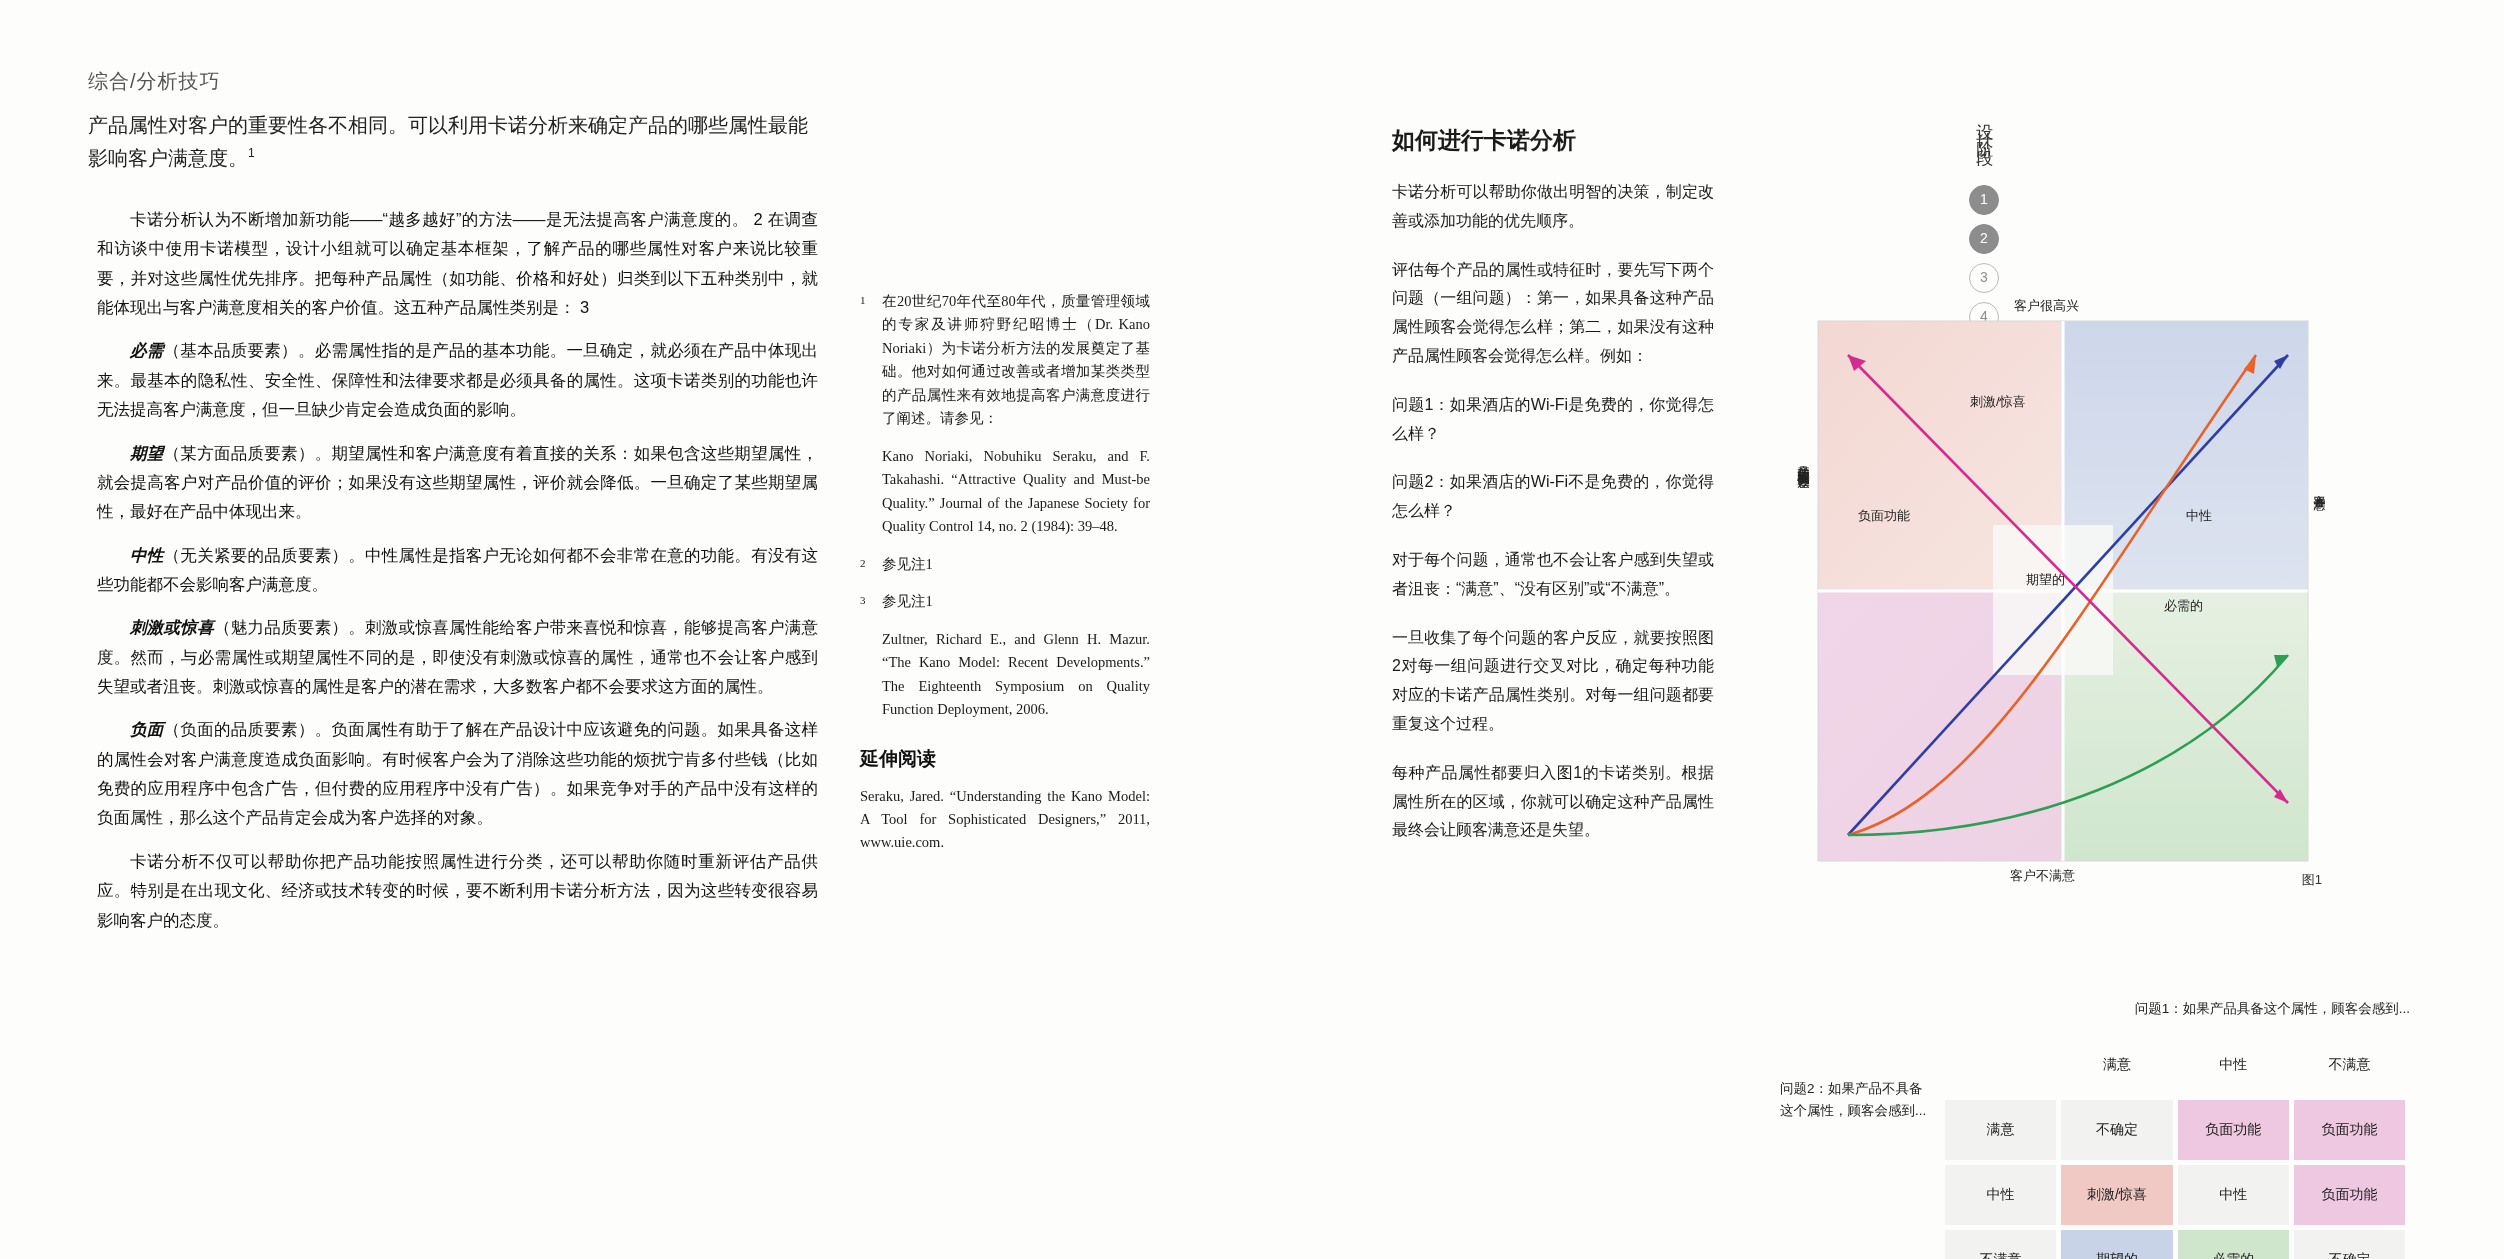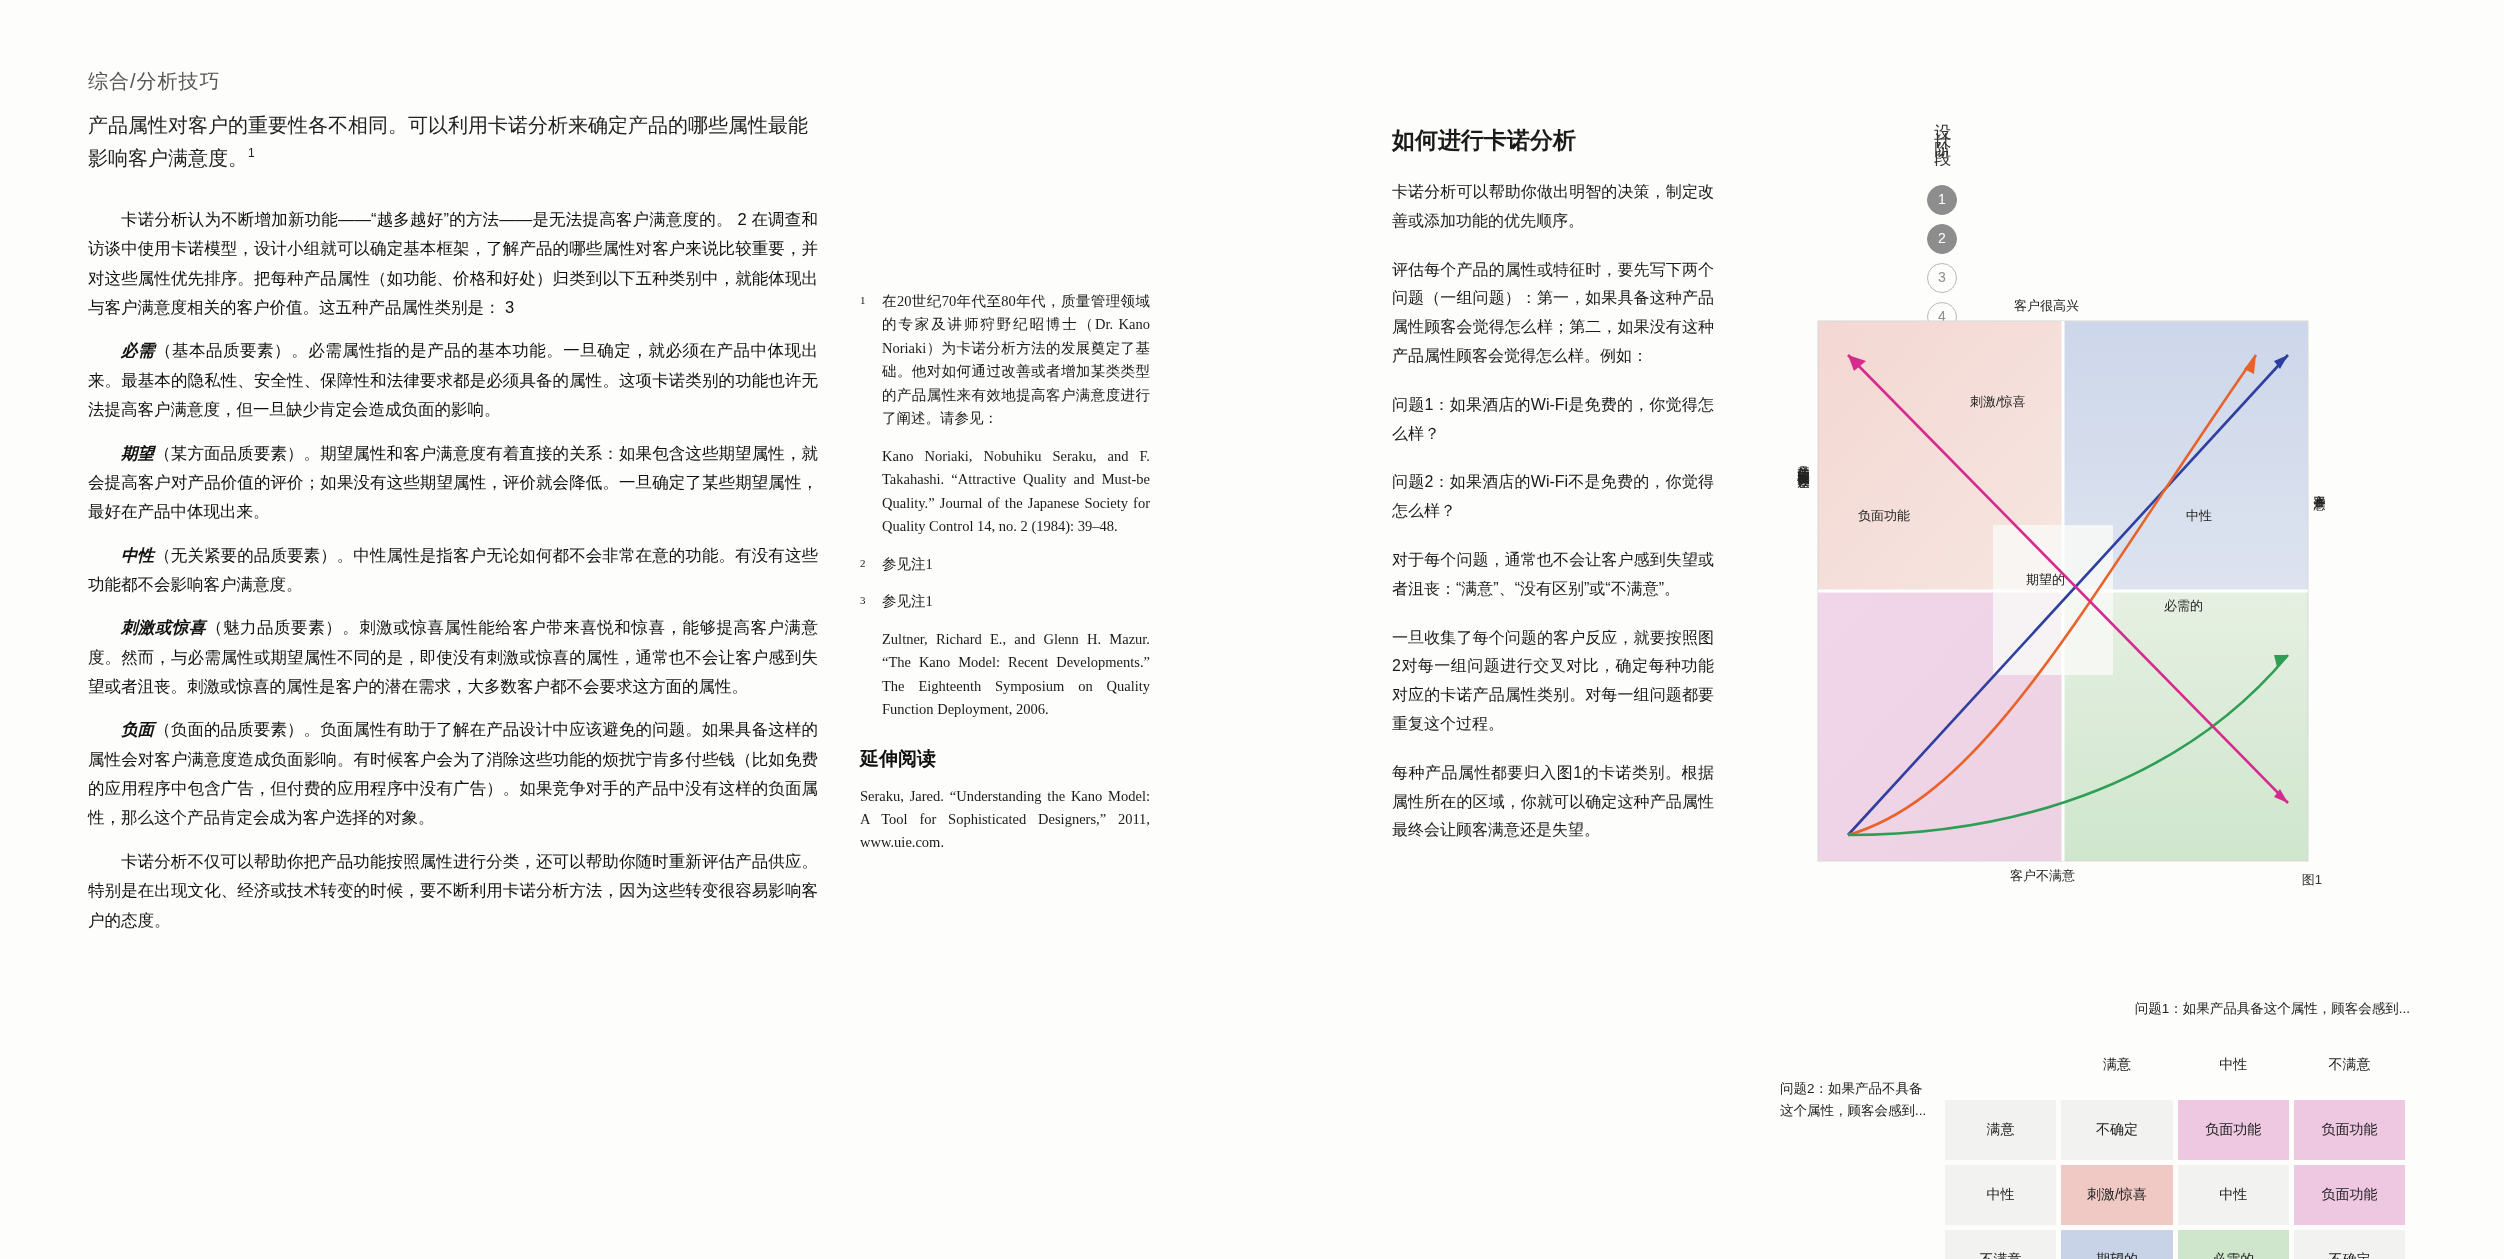--- a/index.html
+++ b/index.html
@@ -1,28 +1,28 @@
 <!DOCTYPE html>
 <html><head>
 <meta charset="utf-8">
 <style>
   html,body{margin:0;padding:0;background:#fdfdfb;}
   body{width:2504px;height:1259px;font-family:"Liberation Sans",sans-serif;color:#1a1a1a;overflow:hidden;}
-  .page{position:relative;width:1994px;height:1259px;background:#fdfdfb;}
+  .page{position:relative;width:1994px;height:1259px;background:#fdfdfb;padding-left:42px;}
 
   
   .left-col{position:absolute;left:88px;top:68px;width:730px;}
   .kicker{font-size:20px;color:#555;letter-spacing:1px;margin-bottom:14px;}
   .title-row{display:flex;align-items:baseline;gap:16px;}
   .num{font-size:56px;font-weight:bold;color:#8d8d8d;line-height:1;}
   .title-cn{font-size:40px;font-weight:bold;letter-spacing:2px;}
   .title-en{font-size:26px;color:#4a4a4a;font-family:"Liberation Serif",serif;font-style:normal;letter-spacing:1px;}
   .subtitle{margin-top:1px;font-size:20px;line-height:1.65;color:#222;width:720px;}
   .sup{font-size:12px;vertical-align:super;}
-  .body-col{margin-top:30px;font-size:16.5px;line-height:1.78;text-align:justify;color:#111;}
+  .body-col{margin-top:30px;font-size:16.5px;line-height:1.78;text-align:justify;color:#111;margin-left:9px;}
   .body-col p{margin:0 0 2px 0;text-indent:2em;}
   .body-col p.gap{margin-top:14px;}
   .b{font-weight:bold;font-style:italic;}
 
   
   .notes-col{position:absolute;left:860px;top:290px;width:290px;font-family:"Liberation Serif",serif;font-size:14.5px;line-height:1.62;color:#1a1a1a;}
   .notes-col .note{display:flex;gap:8px;margin-bottom:14px;}
   .notes-col .nmark{width:14px;flex:none;font-size:11px;padding-top:2px;}
   .notes-col .ntext{flex:1;text-align:justify;}
   .further-title{margin-top:22px;font-family:"Liberation Sans",sans-serif;font-weight:bold;font-size:19px;color:#111;margin-bottom:10px;}

